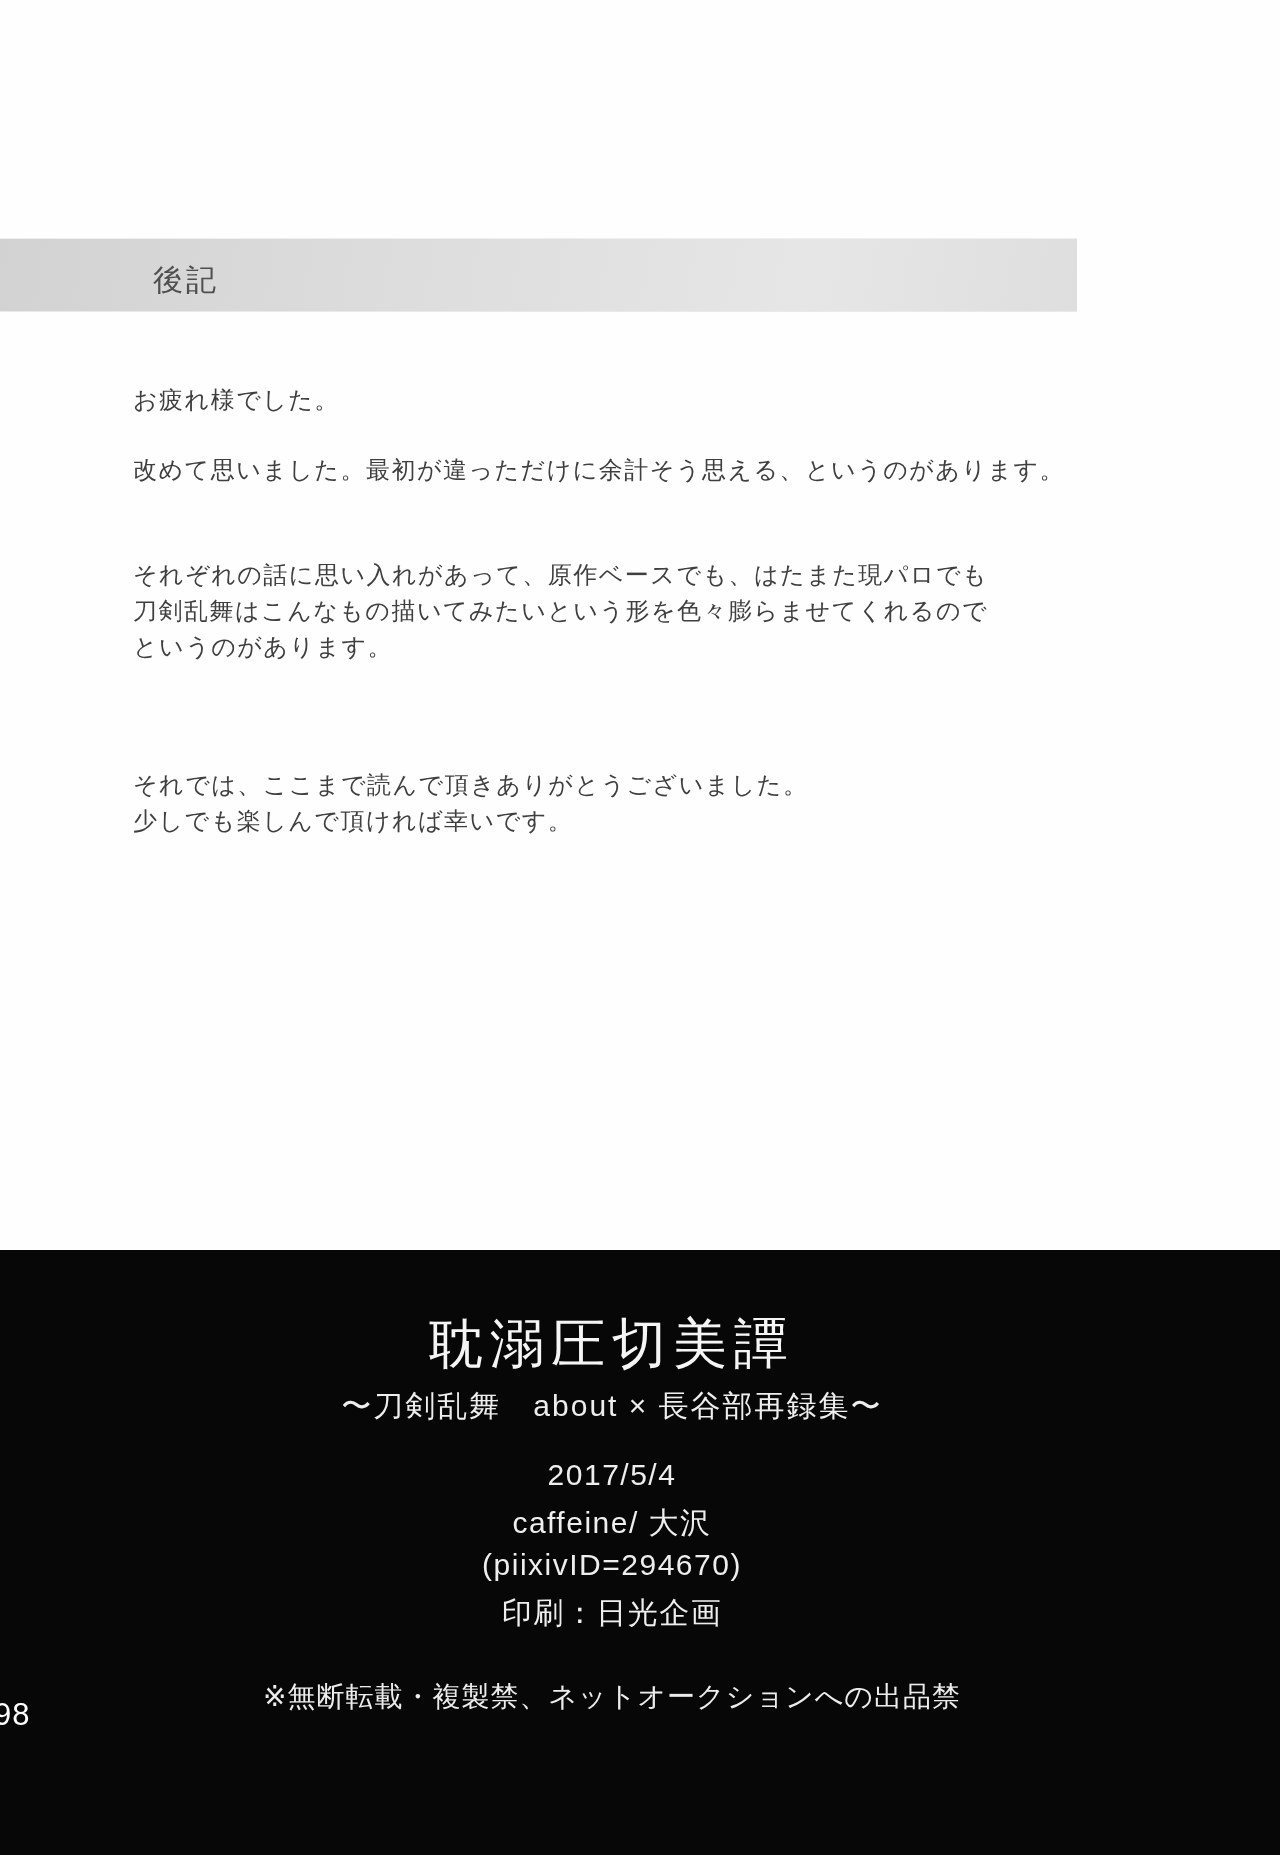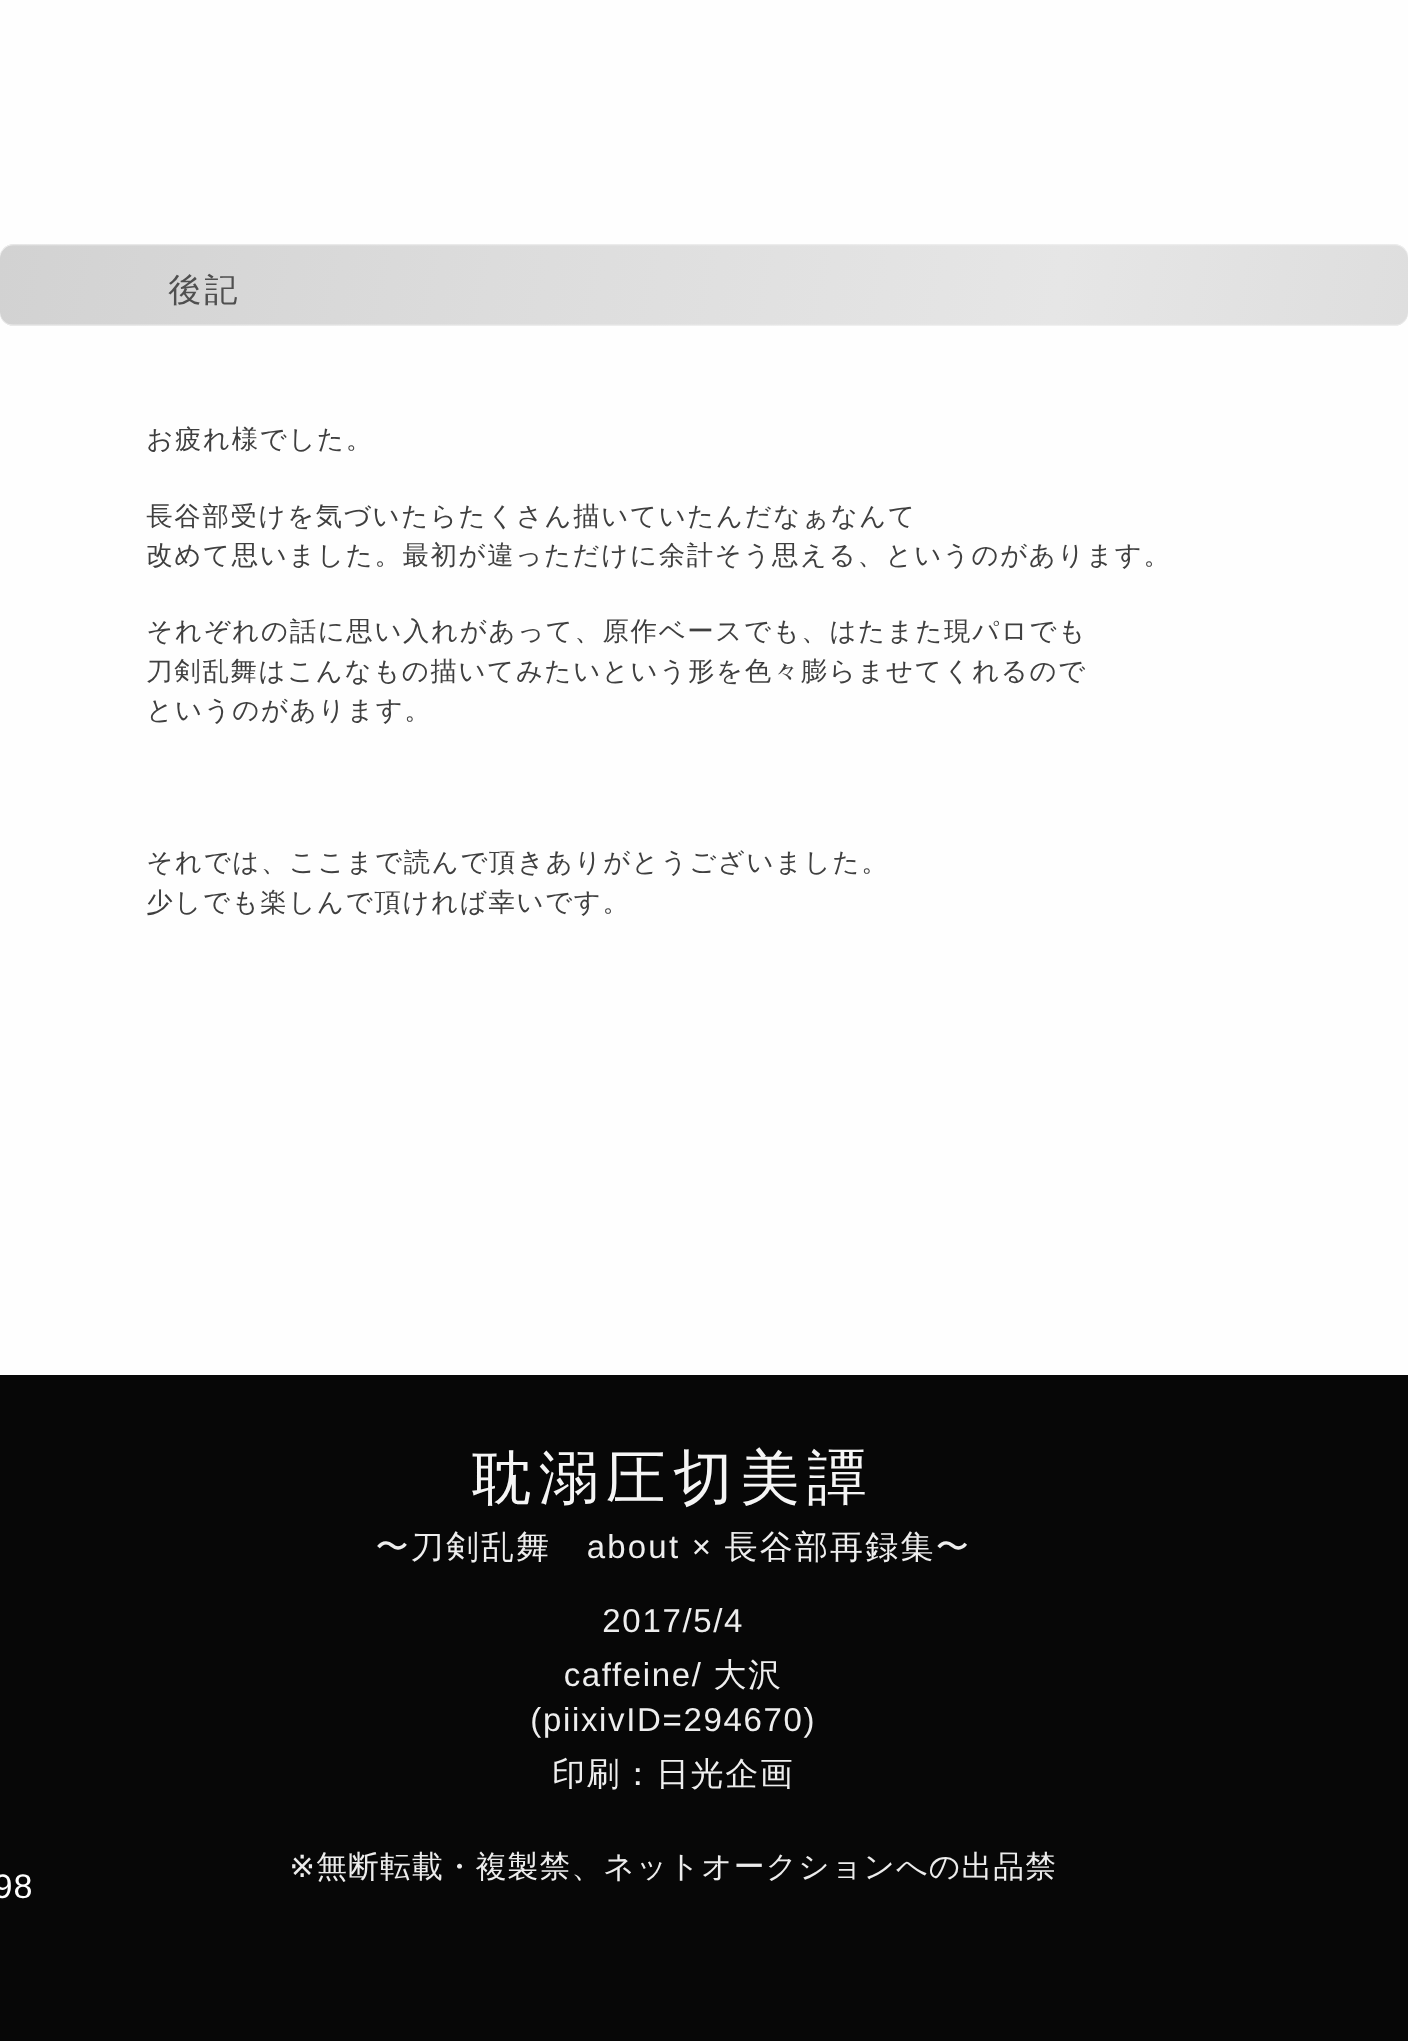--- a/index.html
+++ b/index.html
@@ -10,27 +10,26 @@
     width: 1280px;
     height: 1855px;
     position: relative;
     background: #fefefe;
     overflow: hidden;
     font-family: "Liberation Sans", "DejaVu Sans", sans-serif;
   }
   
   .header-bar {
     position: absolute;
-    top: 222px;
+    top: 238px;
     left: 0;
-    width: 1280px;
+    width: 1077px;
     height: 74px;
     background: linear-gradient(100deg, #d2d2d2 0%, #dcdcdc 35%, #e6e6e6 75%, #dedede 100%);
     box-shadow: inset 0 1px 0 #efefef, inset 0 -1px 0 #e9e9e9;
-    border-radius: 12px;
   }
   .header-label {
     position: absolute;
     top: 22px;
     left: 153px;
     font-size: 30px;
     letter-spacing: 3px;
     color: #4f4f4f;
   }
   .para {
@@ -119,21 +118,20 @@
 
 <div class="header-bar">
   <div class="header-label">後記</div>
 </div>
 
 <div class="para" style="top:382px">
   <div class="line">お疲れ様でした。</div>
 </div>
 
 <div class="para" style="top:452px">
-  <div class="line">長谷部受けを気づいたらたくさん描いていたんだなぁなんて</div>
   <div class="line">改めて思いました。最初が違っただけに余計そう思える、というのがあります。</div>
 </div>
 
 <div class="para" style="top:557px">
   <div class="line">それぞれの話に思い入れがあって、原作ベースでも、はたまた現パロでも</div>
   <div class="line">刀剣乱舞はこんなもの描いてみたいという形を色々膨らませてくれるので</div>
   <div class="line">というのがあります。</div>
 </div>
 
 <div class="para" style="top:767px">

